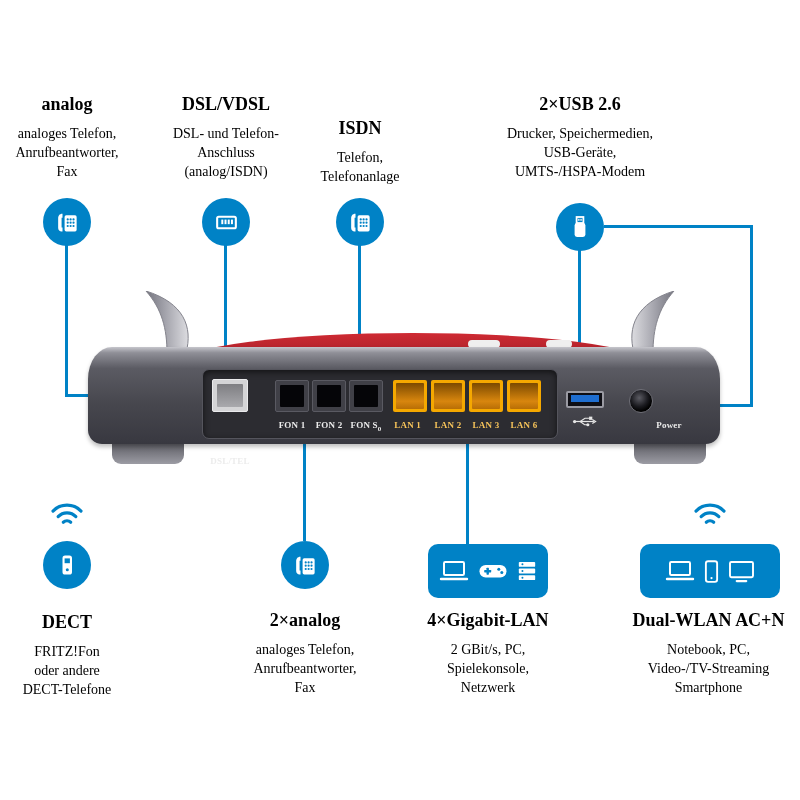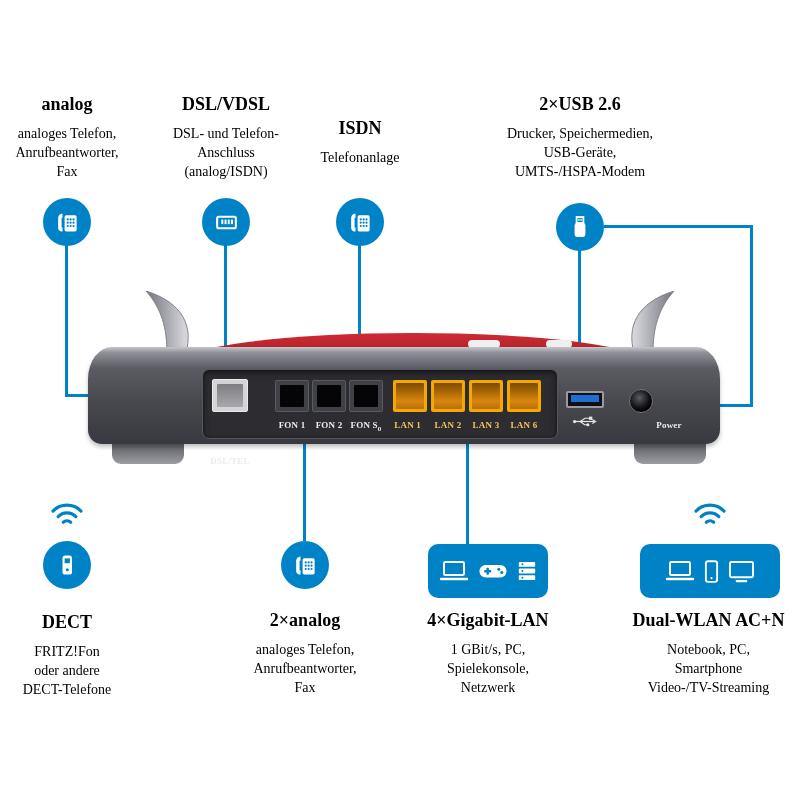--- a/index.html
+++ b/index.html
@@ -86,20 +86,21 @@
     <div class="desc">
       <div>DSL- und Telefon-</div>
       <div>Anschluss</div>
       <div>(analog/ISDN)</div>
     </div>
   </div>
 
   <div class="tblock" style="left:292px;top:94px;width:136px;margin-top:24px;">
     <h3>ISDN</h3>
     <div class="desc">
+      <div>Telefon,</div>
       <div>Telefonanlage</div>
     </div>
   </div>
 
   <div class="tblock" style="left:455px;top:94px;width:250px;">
     <h3>2×USB 2.6</h3>
     <div class="desc">
       <div>Drucker, Speichermedien,</div>
       <div>USB-Geräte,</div>
       <div>UMTS-/HSPA-Modem</div>
@@ -340,28 +341,28 @@
     <div class="desc">
       <div>analoges Telefon,</div>
       <div>Anrufbeantworter,</div>
       <div>Fax</div>
     </div>
   </div>
 
   <div class="tblock" style="left:398px;top:610px;width:180px;">
     <h3>4×Gigabit-LAN</h3>
     <div class="desc">
-      <div>1 GBit/s, PC,</div>
+      <div>2 GBit/s, PC,</div>
       <div>Spielekonsole,</div>
       <div>Netzwerk</div>
     </div>
   </div>
 
   <div class="tblock" style="left:617px;top:610px;width:183px;">
     <h3>Dual-WLAN AC+N</h3>
     <div class="desc">
       <div>Notebook, PC,</div>
+      <div>Video-/TV-Streaming</div>
       <div>Smartphone</div>
-      <div>Video-/TV-Streaming</div>
     </div>
   </div>
 
 </div>
 
 </body></html>

